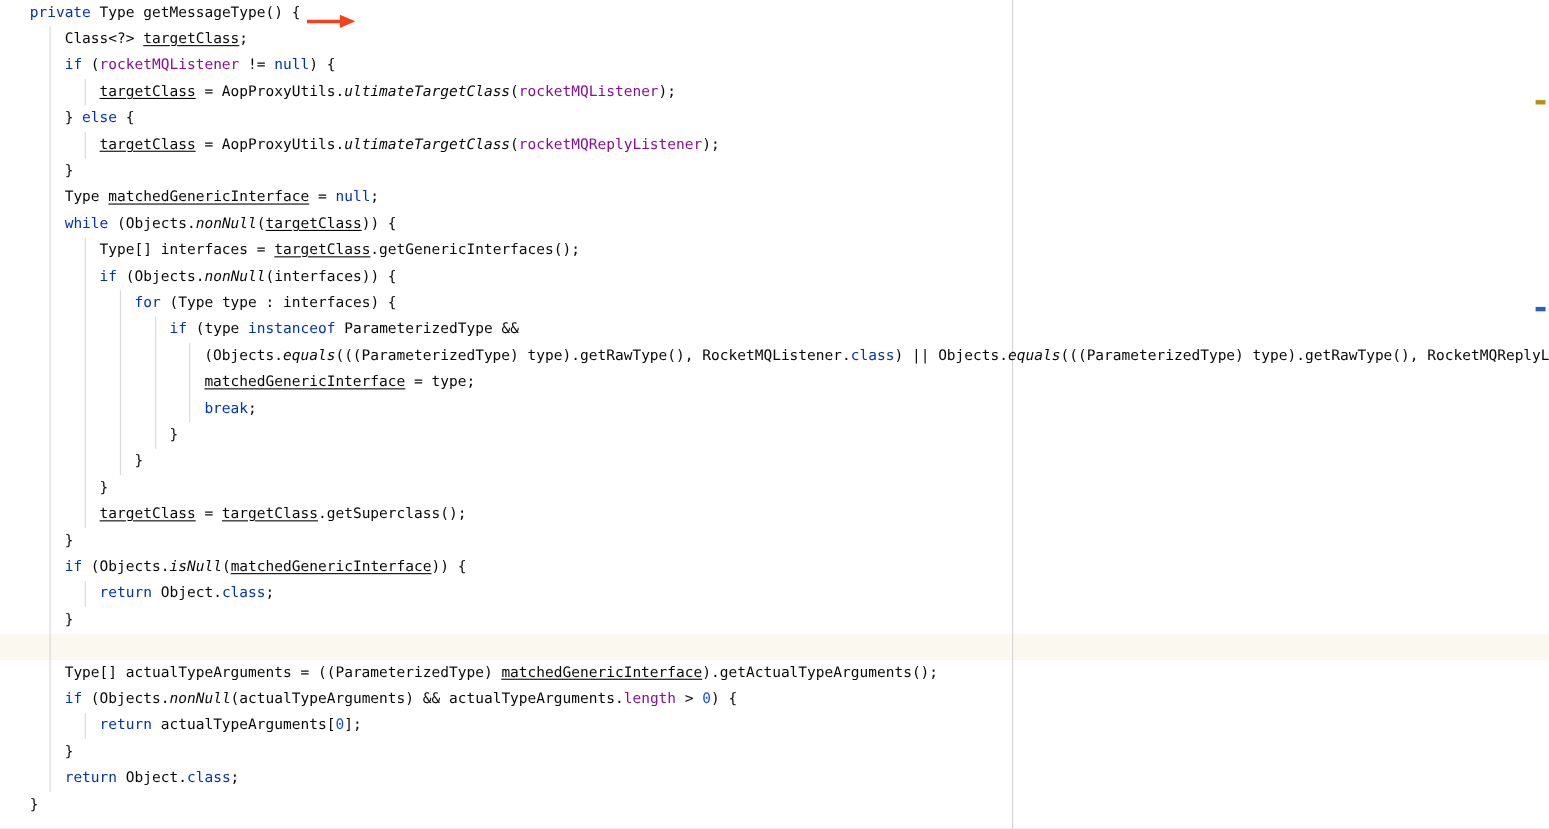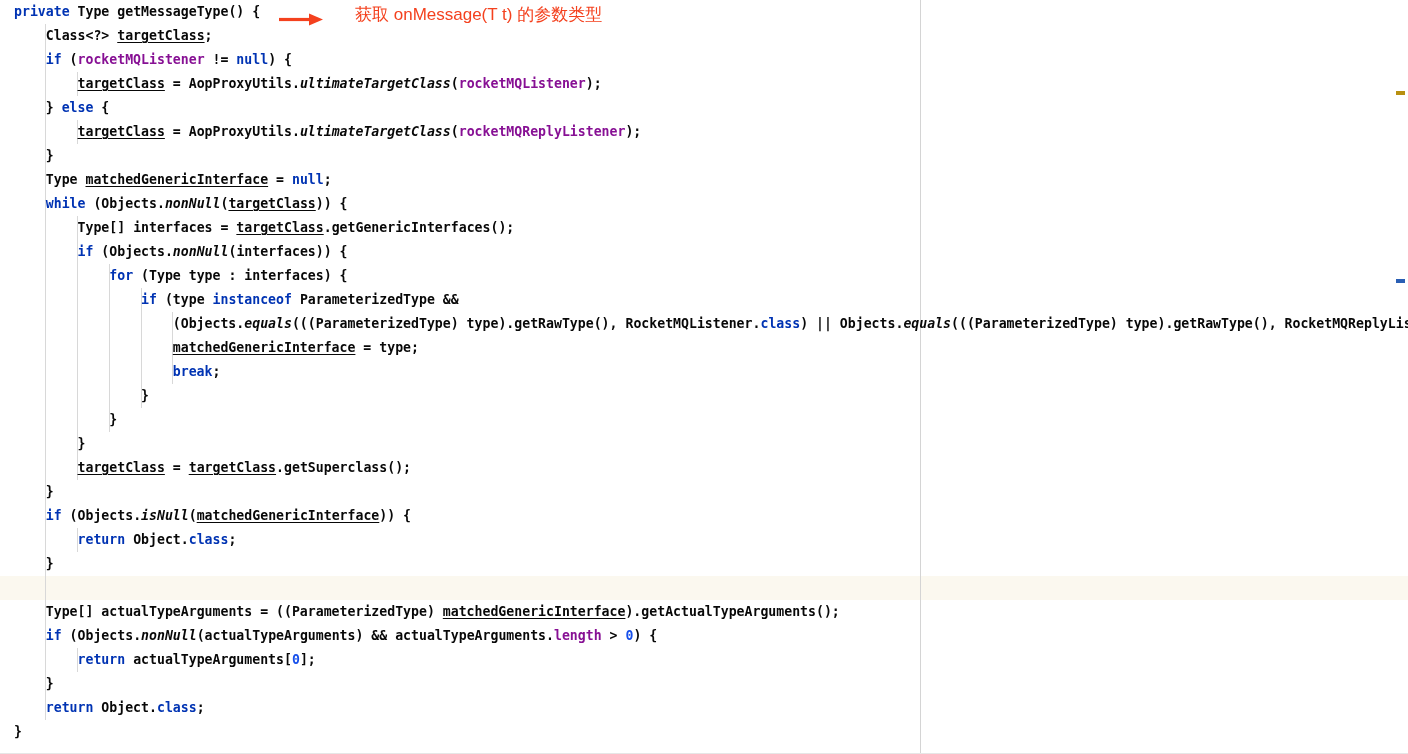--- a/index.html
+++ b/index.html
@@ -53,23 +53,22 @@
     white-space: pre;
     font-size: 13.2px;
     line-height: 24px;
     color: #080808;
     letter-spacing: 0px;
   }
   .line {
     height: 24px;
     white-space: pre;
     position: relative;
-    padding-left: 14px;
+    padding-left: 27px;
     box-sizing: border-box;
-    font-weight: bold;
   }
 
   
   .indent-guide {
     position: absolute;
     width: 1px;
     background: #d8d8d8;
     pointer-events: none;
   }
 
@@ -126,20 +125,19 @@
       <div class="indent-guide" style="left: 172.312px; top: 312px; height: 72px;"></div>
     </div>
 
   <div class="code-layer" id="codeLayer"><div class="line"><span class="kw">private</span> <span class="plain">Type</span> <span class="plain">getMessageType</span>() {</div><div class="line">    <span class="plain">Class</span>&lt;?&gt; <span class="loc">targetClass</span>;</div><div class="line">    <span class="kw">if</span> (<span class="fld">rocketMQListener</span> != <span class="kw">null</span>) {</div><div class="line">        <span class="loc">targetClass</span> = <span class="plain">AopProxyUtils</span>.<span class="stat">ultimateTargetClass</span>(<span class="fld">rocketMQListener</span>);</div><div class="line">    } <span class="kw">else</span> {</div><div class="line">        <span class="loc">targetClass</span> = <span class="plain">AopProxyUtils</span>.<span class="stat">ultimateTargetClass</span>(<span class="fld">rocketMQReplyListener</span>);</div><div class="line">    }</div><div class="line">    <span class="plain">Type</span> <span class="loc">matchedGenericInterface</span> = <span class="kw">null</span>;</div><div class="line">    <span class="kw">while</span> (<span class="plain">Objects</span>.<span class="stat">nonNull</span>(<span class="loc">targetClass</span>)) {</div><div class="line">        <span class="plain">Type</span>[] <span class="plain">interfaces</span> = <span class="loc">targetClass</span>.<span class="plain">getGenericInterfaces</span>();</div><div class="line">        <span class="kw">if</span> (<span class="plain">Objects</span>.<span class="stat">nonNull</span>(<span class="plain">interfaces</span>)) {</div><div class="line">            <span class="kw">for</span> (<span class="plain">Type</span> <span class="plain">type</span> : <span class="plain">interfaces</span>) {</div><div class="line">                <span class="kw">if</span> (<span class="plain">type</span> <span class="kw">instanceof</span> <span class="plain">ParameterizedType</span> &amp;&amp;</div><div class="line">                    (<span class="plain">Objects</span>.<span class="stat">equals</span>(((<span class="plain">ParameterizedType</span>) <span class="plain">type</span>).<span class="plain">getRawType</span>(), <span class="plain">RocketMQListener</span>.<span class="kw">class</span>) || <span class="plain">Objects</span>.<span class="stat">equals</span>(((<span class="plain">ParameterizedType</span>) <span class="plain">type</span>).<span class="plain">getRawType</span>(), <span class="plain">RocketMQReplyListener</span></div><div class="line">                    <span class="loc">matchedGenericInterface</span> = <span class="plain">type</span>;</div><div class="line">                    <span class="kw">break</span>;</div><div class="line">                }</div><div class="line">            }</div><div class="line">        }</div><div class="line">        <span class="loc">targetClass</span> = <span class="loc">targetClass</span>.<span class="plain">getSuperclass</span>();</div><div class="line">    }</div><div class="line">    <span class="kw">if</span> (<span class="plain">Objects</span>.<span class="stat">isNull</span>(<span class="loc">matchedGenericInterface</span>)) {</div><div class="line">        <span class="kw">return</span> <span class="plain">Object</span>.<span class="kw">class</span>;</div><div class="line">    }</div><div class="line">&nbsp;</div><div class="line">    <span class="plain">Type</span>[] <span class="plain">actualTypeArguments</span> = ((<span class="plain">ParameterizedType</span>) <span class="loc">matchedGenericInterface</span>).<span class="plain">getActualTypeArguments</span>();</div><div class="line">    <span class="kw">if</span> (<span class="plain">Objects</span>.<span class="stat">nonNull</span>(<span class="plain">actualTypeArguments</span>) &amp;&amp; <span class="plain">actualTypeArguments</span>.<span class="fld">length</span> &gt; <span class="num">0</span>) {</div><div class="line">        <span class="kw">return</span> <span class="plain">actualTypeArguments</span>[<span class="num">0</span>];</div><div class="line">    }</div><div class="line">    <span class="kw">return</span> <span class="plain">Object</span>.<span class="kw">class</span>;</div><div class="line">}</div></div>
 
   <svg class="arrow" style="left:279px; top:10px;" width="46" height="18" viewBox="0 0 46 18">
     <path d="M0 9.5 L32 9.5" stroke="#f4411e" stroke-width="3.2" fill="none"></path>
     <path d="M30 3.5 L44 9.4 L30 15.4 Z" fill="#f4411e"></path>
   </svg>
 
-  <div class="annotation" style="left:355px; top:4px;">获取 onMessage(T t) 的参数类型</div>
 
   <div id="stripeMarkers">
       <div class="stripe-marker" style="top: 91px; background: rgb(184, 144, 16);"></div>
       <div class="stripe-marker" style="top: 279px; background: rgb(42, 95, 180);"></div>
     </div>
 
 </div>
 
 </body></html>

